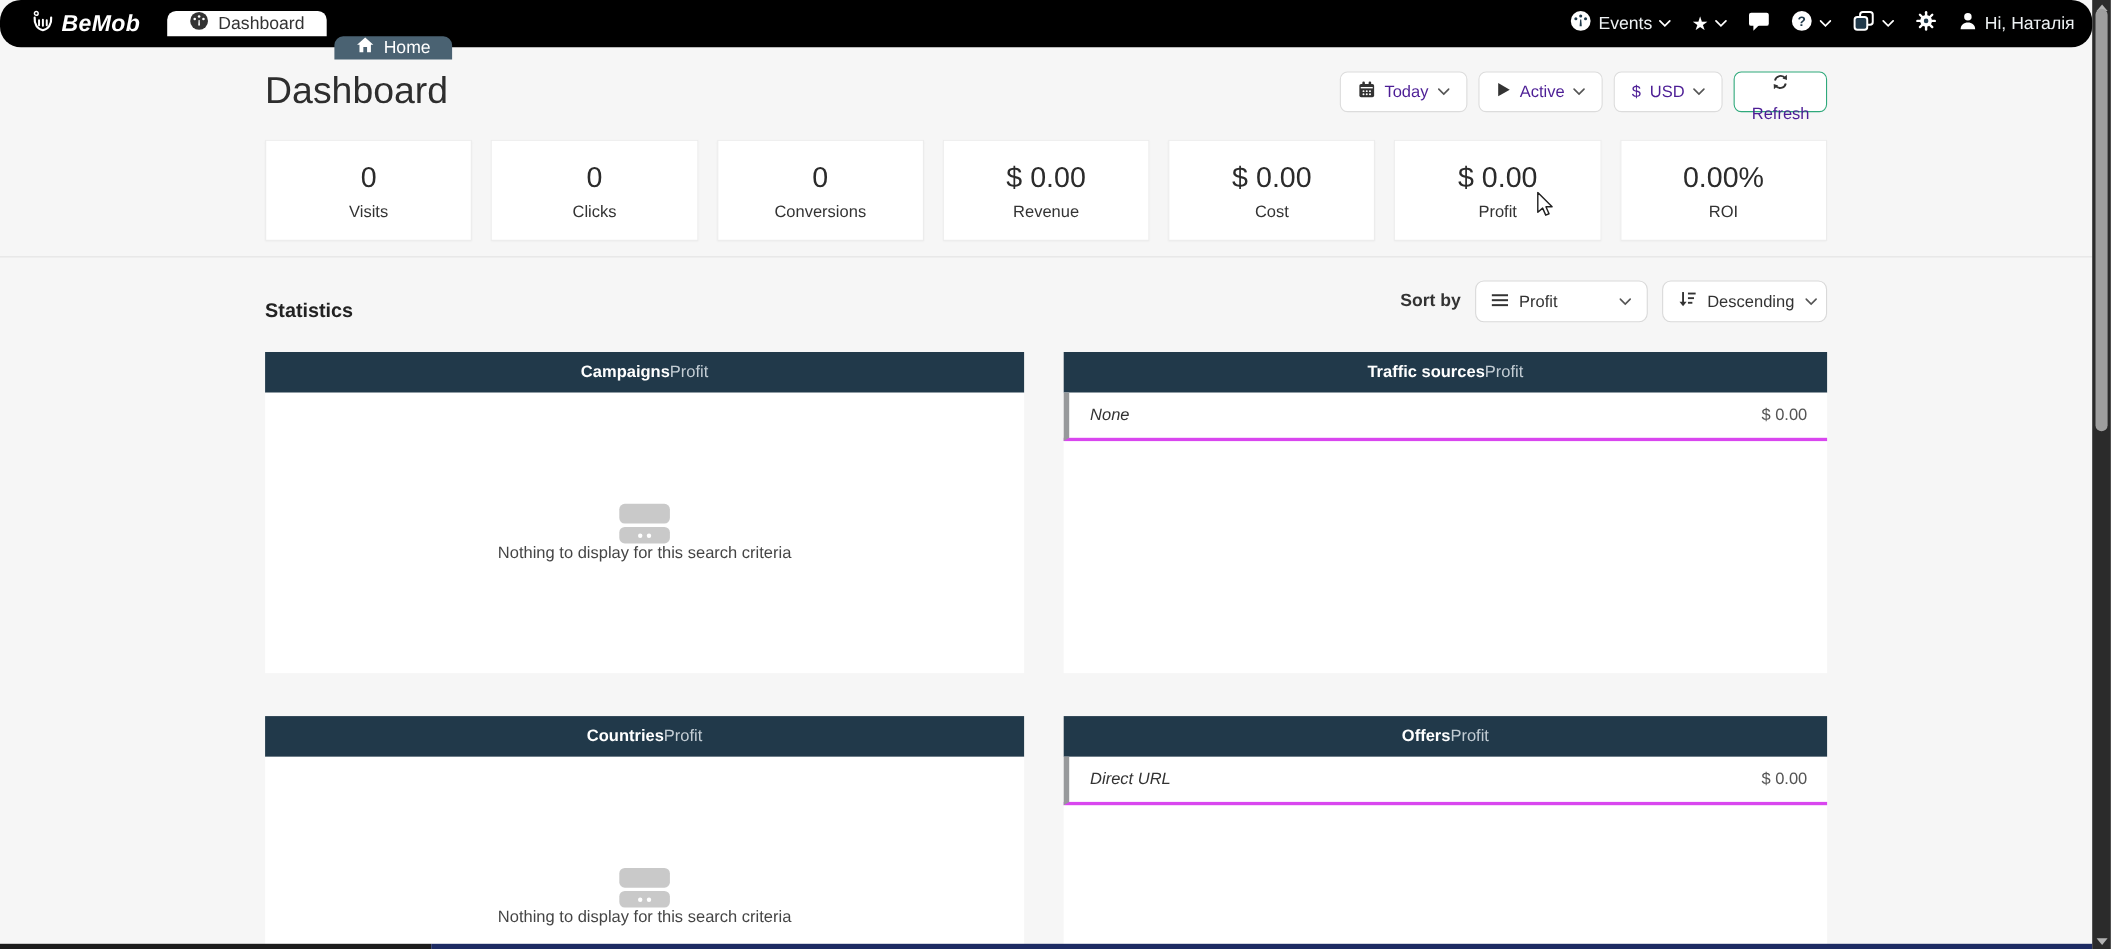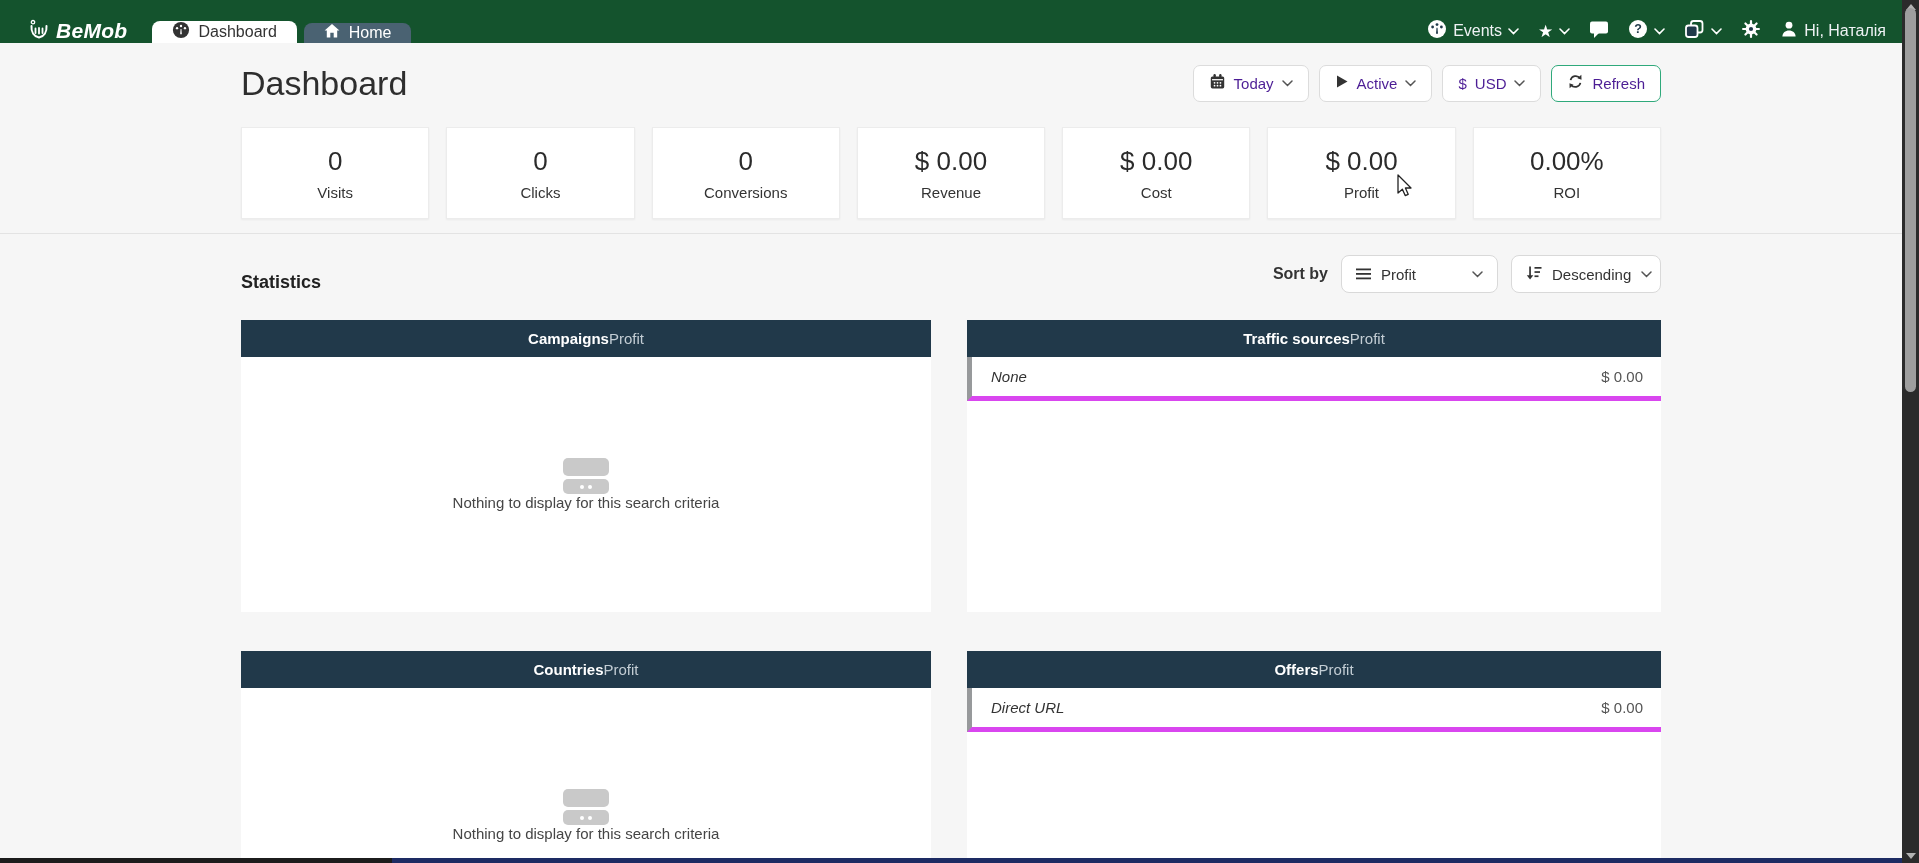--- a/index.html
+++ b/index.html
@@ -7,21 +7,21 @@
   body {
     position: relative;
     overflow: hidden;
     background: #f6f6f6;
     font-family: "Liberation Sans", sans-serif;
     color: #333;
   }
   
   .navbar {
     position: absolute; top:0; left:0; width:1902px; height:43px;
-    background:#14532d; display:flex; align-items:flex-end; z-index:5;
+    background:#000000; display:flex; align-items:center; z-index:5;border-radius:19px;
   }
   .brand { display:flex; align-items:center; gap:6px; padding:0 24px 0 28px; color:#fff; }
   .brand-text { font-size:21px; font-weight:bold; font-style:italic; letter-spacing:.3px; }
   .tab {
     display:flex; align-items:center; gap:9px; padding:0 20px;
     font-size:16px; border-radius:8px 8px 0 0; cursor:default;
   }
   .tab-active { background:#fff; color:#333; }
   .tab-home { background:#4a6272; color:#fff; margin-left:7px;margin-top:44px; }
   .nav-right { margin-left:auto; display:flex; align-items:center; gap:19px; padding-right:16px; color:#eef2f4; font-size:16px; }
@@ -31,21 +31,21 @@
   
   .content { position:absolute; top:43px; left:241px; width:1420px; }
   .header-row { display:flex; justify-content:space-between; align-items:center; margin-top:18px; height:44px; }
   .page-title { font-size:34px; font-weight:400; color:#2e2e2e; }
   .controls { display:flex; gap:10px; }
   .btn {
     height:37px; display:flex; align-items:center; gap:8px; padding:0 15px;
     background:#fff; border:1px solid #dcdcdc; border-radius:7px;
     font-size:15px; color:#4c1d95; cursor:pointer;
   }
-  .btn-refresh { border-color:#2fa97b; }
+  .btn-refresh { border-color:#2fa97b;flex-direction:column; }
   .dollar-glyph { font-size:15px; }
   
   .stats-row { display:flex; gap:17px; margin-top:22px; }
   .stat-card {
     flex:1; height:92px; background:#fff; border:1px solid #ececec;
     box-shadow:0 1px 2px rgba(0,0,0,.05);
     display:flex; flex-direction:column; align-items:center; justify-content:center; gap:7px;
   }
   .stat-value { font-size:26px; color:#2b2b2b; }
   .stat-label { font-size:15px; color:#333; }
@@ -72,21 +72,21 @@
   .panel-metric { color:#c3cdd4; font-size:15px; }
   .panel-body { background:#fff; height:255px; }
   .empty-state { height:100%; display:flex; flex-direction:column; align-items:center; justify-content:center; }
   .empty-text { font-size:15px; color:#454545; }
   .server-icon { width:46px; display:flex; flex-direction:column; gap:3px; }
   .server-top { height:18px; background:#c9c9c9; border-radius:5px; }
   .server-bottom { height:15px; background:#c9c9c9; border-radius:5px; display:flex; align-items:center; justify-content:center; gap:4px; }
   .server-dot { width:4px; height:4px; border-radius:50%; background:#fff; }
   .data-row {
     height:44px; display:flex; align-items:center; justify-content:space-between;
-    padding:0 18px 0 19px; border-left:5px solid #97999b; border-bottom:5px solid #d946ef;
+    padding:0 18px 0 19px; border-left:5px solid #97999b; border-bottom:3px solid #d946ef;
     font-size:15px;
   }
   .row-name { font-style:italic; color:#333; }
   .row-value { color:#555; }
   
   .scrollbar { position:absolute; top:0; right:0; width:17px; height:863px; background:#2b2b2b; z-index:10; }
   .sb-arrow-up {
     position:absolute; top:4px; left:4px; width:0; height:0;
     border-left:5px solid transparent; border-right:5px solid transparent; border-bottom:6px solid #b3b3b3;
   }

